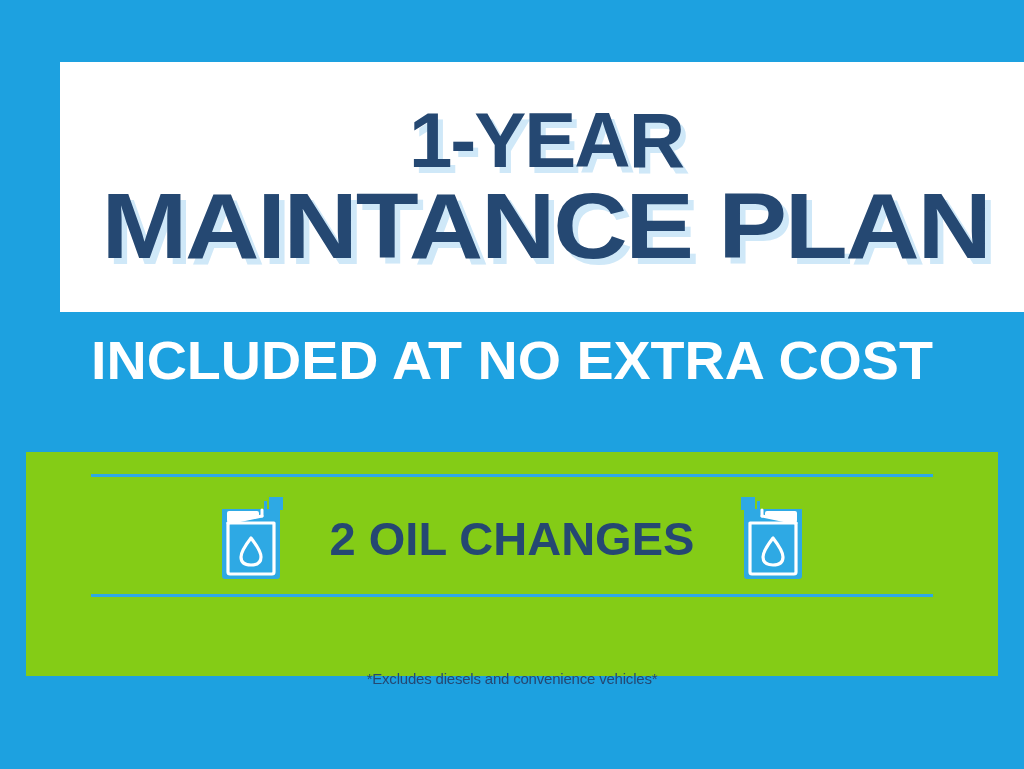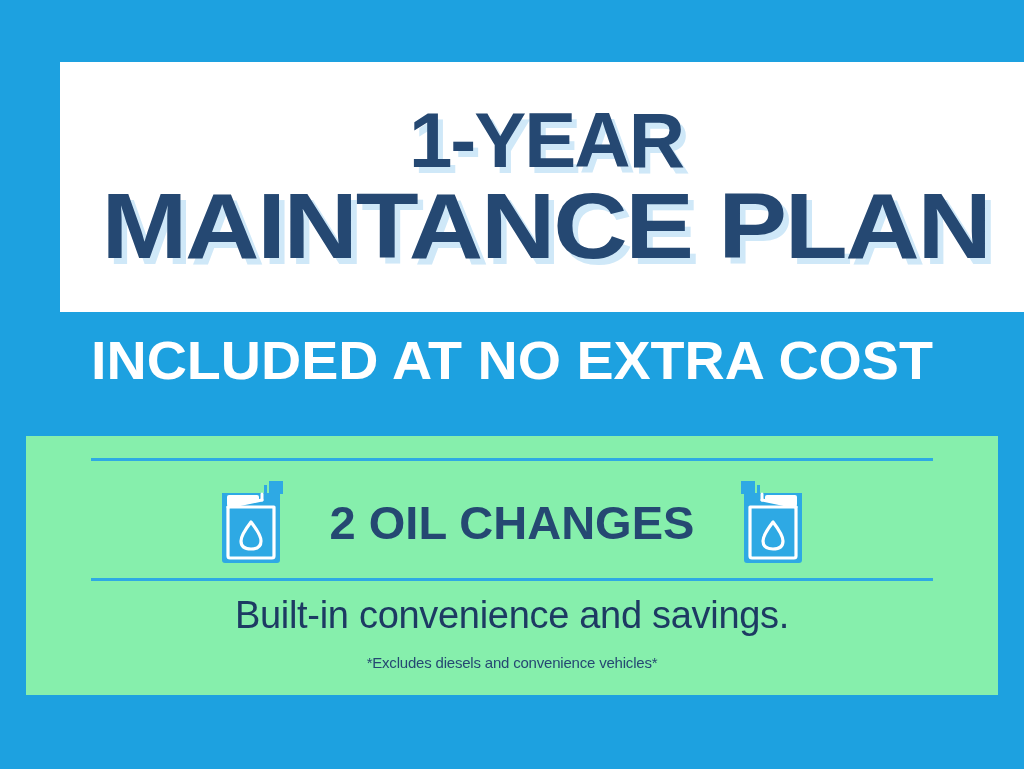--- a/index.html
+++ b/index.html
@@ -72,24 +72,24 @@
     letter-spacing: 0px;
     text-transform: uppercase;
     white-space: nowrap;
     transform: scaleX(1.05);
   }
 
   
   .detail-panel {
     position: absolute;
     left: 26px;
-    top: 436px;
-    width: 972px;
-    height: 259px;
-    background: #86efac;
+    top: 452px;
+    width: 972px;
+    height: 224px;
+    background: #84cc16;
   }
 
   .divider {
     position: absolute;
     left: 65px;
     width: 842px;
     height: 3px;
     background: #2ea9e4;
   }
   .divider-top { top: 22px; }
@@ -199,19 +199,18 @@
           <path d="M10 27 L44 20" fill="none" stroke="#ffffff" stroke-width="3" stroke-linecap="round"></path>
           <path d="M44 20 L44 14" fill="none" stroke="#ffffff" stroke-width="3" stroke-linecap="round"></path>
           <path d="M33 42 Q43 55 43 61 Q43 69 33 69 Q23 69 23 61 Q23 55 33 42 Z" fill="none" stroke="#ffffff" stroke-width="3.2" stroke-linejoin="round"></path>
         </svg>
       </span>
 
     </div>
 
     <div class="divider divider-bottom"></div>
 
-    <div class="tagline">Built-in convenience and savings.</div>
 
     <div class="fineprint">*Excludes diesels and convenience vehicles*</div>
 
   </div>
 
 </div>
 
 </body></html>

